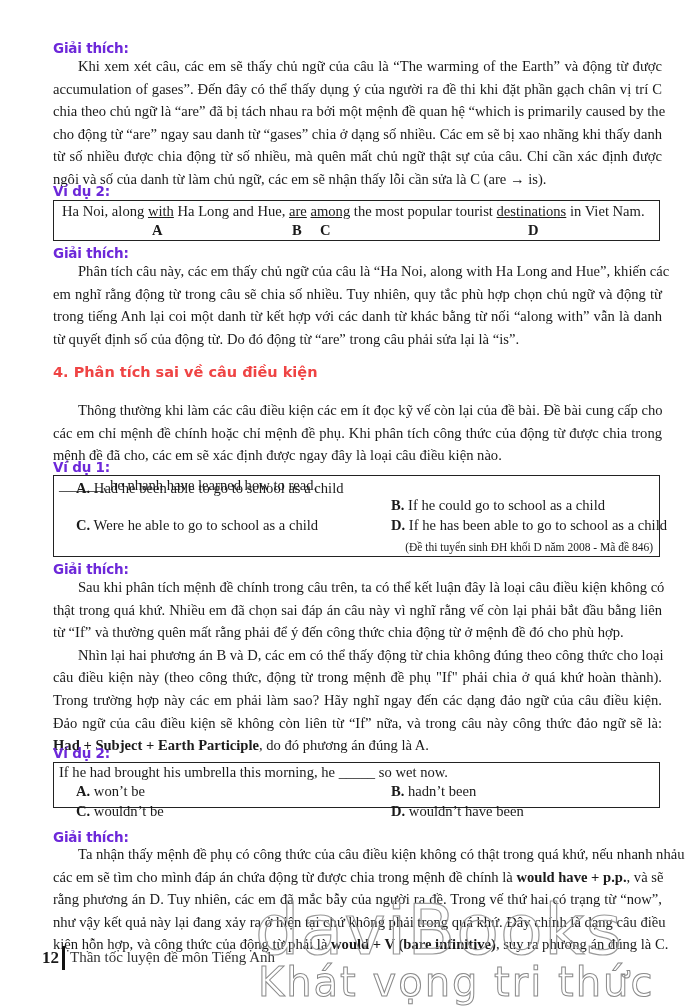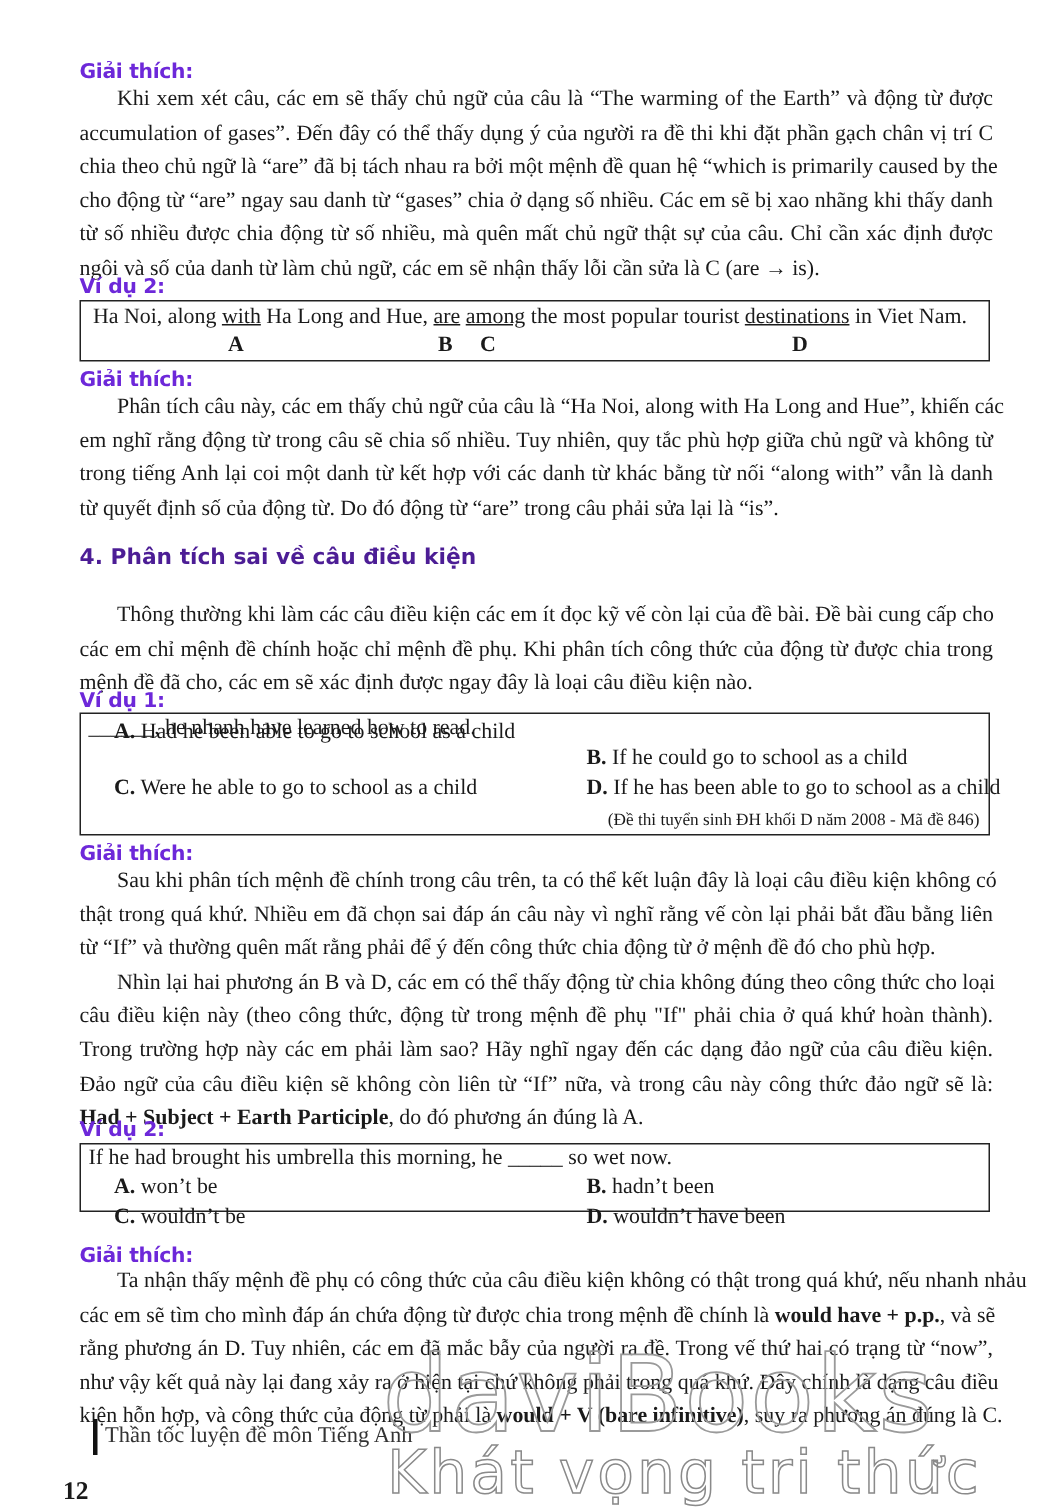--- a/index.html
+++ b/index.html
@@ -23,23 +23,23 @@
     .box {
       position: absolute; left: 53px; width: 607px; border: 1.5px solid #222; box-sizing: border-box;
       font-size: 14.6px;
     }
     .opt { position: absolute; white-space: nowrap; }
     .opt b { font-weight: bold; }
     .u { text-decoration: underline; }
     .letter { position: absolute; font-weight: bold; font-size: 14.6px; }
     .section-title {
       position: absolute; left: 53px; top: 364px;
-      font-family: "DejaVu Sans", sans-serif; font-weight: bold; font-size: 14.5px; color: #4c1d95;
+      font-family: "DejaVu Sans", sans-serif; font-weight: bold; font-size: 14.5px; color: #ef4444;
     }
-    .footer-num { position: absolute; left: 42px; top: 948px; font-weight: bold; font-size: 17px; margin-top: 36px; }
+    .footer-num { position: absolute; left: 42px; top: 948px; font-weight: bold; font-size: 17px; }
     .footer-bar { position: absolute; left: 62px; top: 946px; width: 3px; height: 24px; background: #111; }
     .footer-title { position: absolute; left: 70px; top: 949px; font-size: 15px; color: #333; }
     .wm1 {
       position: absolute; left: 255px; top: 895px; font-family: "DejaVu Sans", sans-serif;
       font-size: 70px; color: transparent; -webkit-text-stroke: 1.2px #9a9a9a; letter-spacing: 1px;
       line-height: 70px; pointer-events: none;
     }
     .wm2 {
       position: absolute; left: 258px; top: 960px; font-family: "DejaVu Sans", sans-serif;
       font-size: 40px; color: transparent; -webkit-text-stroke: 1px #8a8a8a; letter-spacing: 2px;
@@ -69,21 +69,21 @@
     </div>
     <span class="letter" style="left:98px; top:21px;">A</span>
     <span class="letter" style="left:238px; top:21px;">B</span>
     <span class="letter" style="left:266px; top:21px;">C</span>
     <span class="letter" style="left:474px; top:21px;">D</span>
   </div>
 
   <div class="heading" style="top:245px;">Giải thích:</div>
   <div class="para" style="top:260px;">
     <span class="line indent">Phân tích câu này, các em thấy chủ ngữ của câu là “Ha Noi, along with Ha Long and Hue”, khiến các</span>
-    <span class="line">em nghĩ rằng động từ trong câu sẽ chia số nhiều. Tuy nhiên, quy tắc phù hợp giữa chủ ngữ và không từ</span>
+    <span class="line">em nghĩ rằng động từ trong câu sẽ chia số nhiều. Tuy nhiên, quy tắc phù hợp chọn chủ ngữ và động từ</span>
     <span class="line">trong tiếng Anh lại coi một danh từ kết hợp với các danh từ khác bằng từ nối “along with” vẫn là danh</span>
     <span class="line last">từ quyết định số của động từ. Do đó động từ “are” trong câu phải sửa lại là “is”.</span>
   </div>
 
   <div class="section-title">4. Phân tích sai về câu điều kiện</div>
   <div class="para" style="top:399px;">
     <span class="line indent">Thông thường khi làm các câu điều kiện các em ít đọc kỹ vế còn lại của đề bài. Đề bài cung cấp cho</span>
     <span class="line">các em chỉ mệnh đề chính hoặc chỉ mệnh đề phụ. Khi phân tích công thức của động từ được chia trong</span>
     <span class="line last">mệnh đề đã cho, các em sẽ xác định được ngay đây là loại câu điều kiện nào.</span>
   </div>

